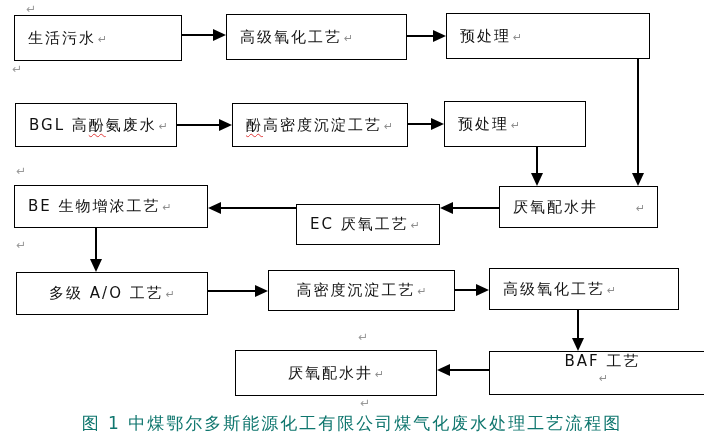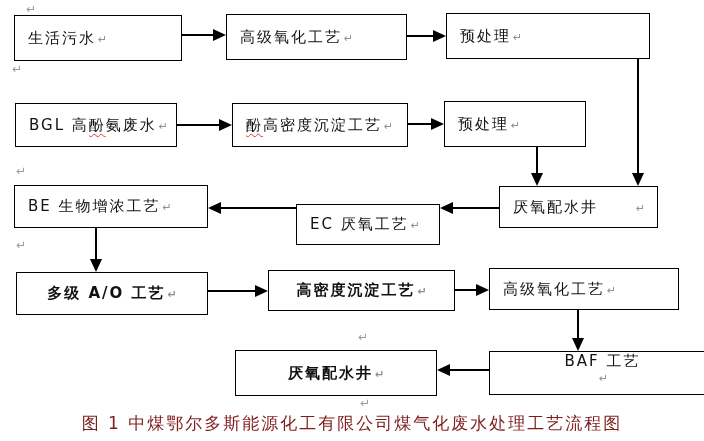--- a/index.html
+++ b/index.html
@@ -8,21 +8,21 @@
     font-family:"DejaVu Sans","Liberation Sans",sans-serif;
     color:#111;overflow:hidden;
   }
   .bx{
     position:absolute;box-sizing:border-box;
     border:1.5px solid #000;background:#fff;
     display:flex;align-items:center;
     font-size:15px;letter-spacing:2px;white-space:nowrap;
     padding-left:13px;padding-right:4px;
   }
-  .bx.center{justify-content:center;padding-left:4px;font-weight:bold;}
+  .bx.center{justify-content:center;padding-left:4px;}
   .pilcrow{color:#8f8f8f;font-size:11px;margin-left:2px;letter-spacing:0;transform:translateY(1px);}
   .spell{
     text-decoration:underline;
     text-decoration-style:wavy;
     text-decoration-color:#e03a3a;
     text-decoration-thickness:1px;
     text-underline-offset:3px;
   }
   
   .b1{left:14px;top:15px;width:168px;height:46px;}
@@ -44,21 +44,21 @@
   .vline{position:absolute;width:2px;background:#000;}
   .ah{position:absolute;width:0;height:0;}
   .ah.right{border-top:6px solid transparent;border-bottom:6px solid transparent;border-left:13px solid #000;}
   .ah.left{border-top:6px solid transparent;border-bottom:6px solid transparent;border-right:13px solid #000;}
   .ah.down{border-left:6px solid transparent;border-right:6px solid transparent;border-top:13px solid #000;}
   
   .pmark{position:absolute;color:#9a9a9a;font-size:12px;letter-spacing:0;}
   
   #caption{
     position:absolute;left:0;top:412px;width:704px;text-align:center;
-    font-size:17px;letter-spacing:2px;color:#7f1d1d;
+    font-size:17px;letter-spacing:2px;color:#0f766e;
   }
 </style>
 </head>
 <body>
 
 <div id="stage">
 
   <div class="bx b1">
     <span>生活污水</span>
       <span class="pilcrow">↵</span>

